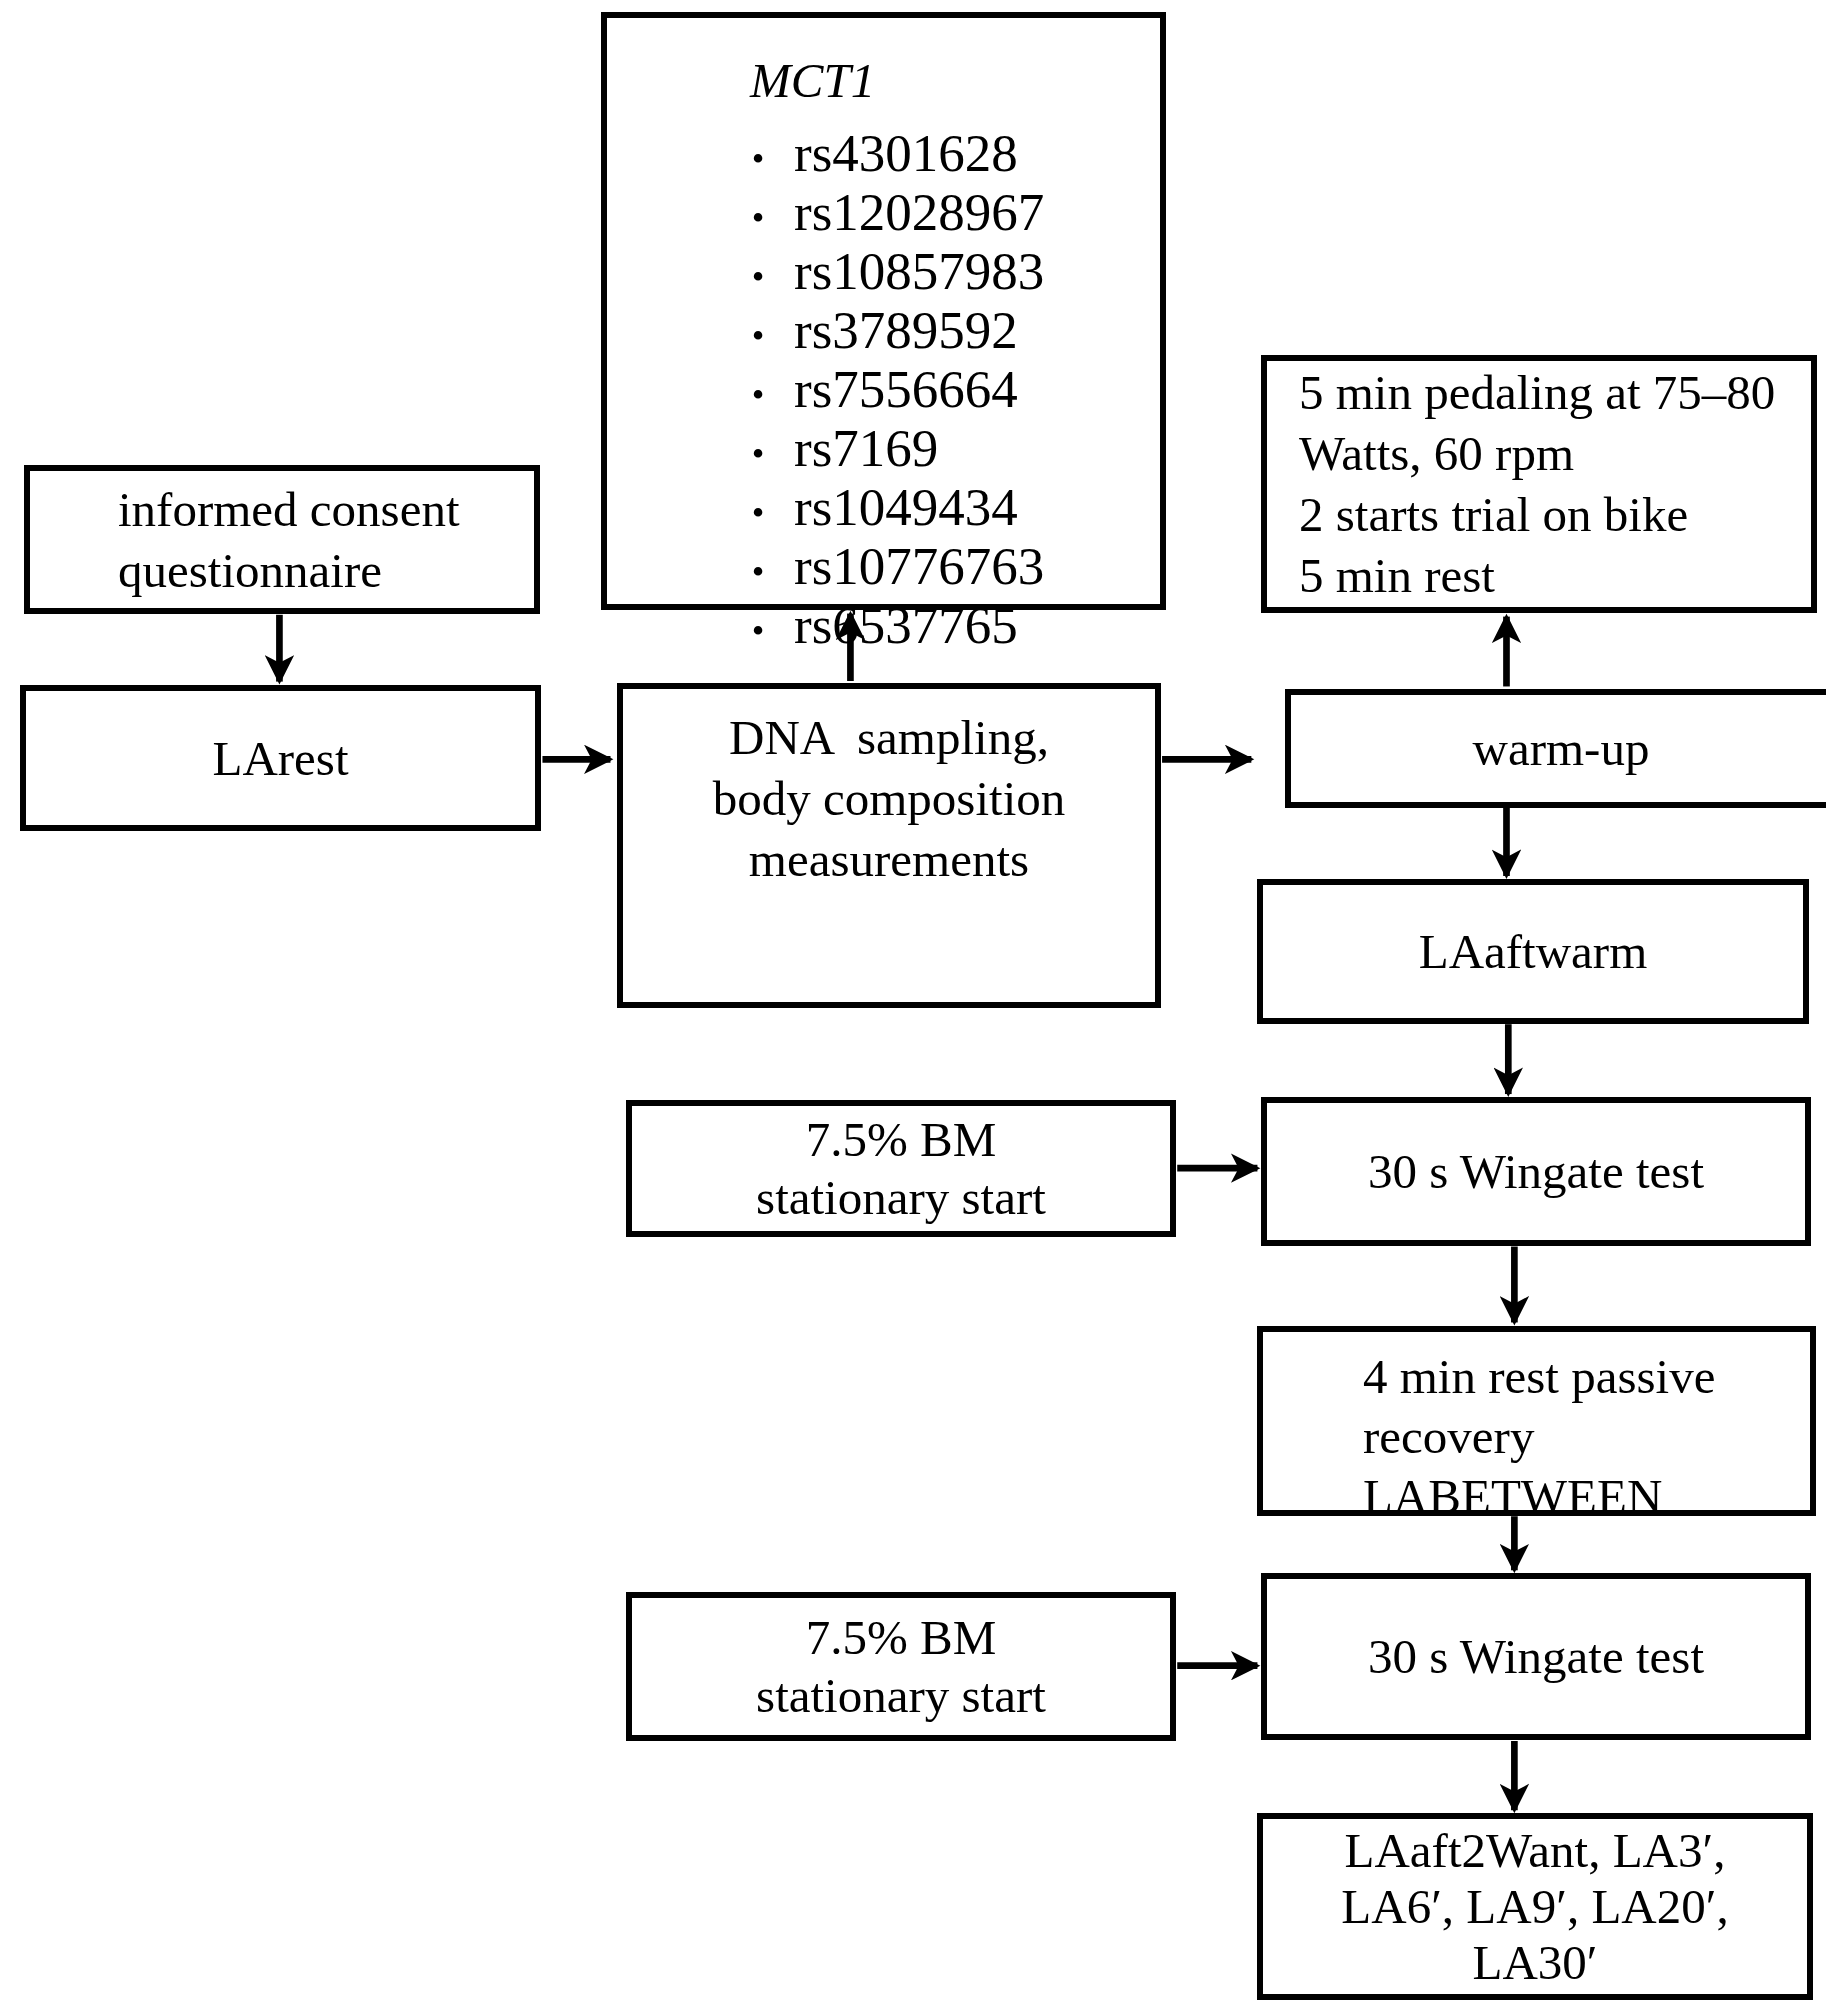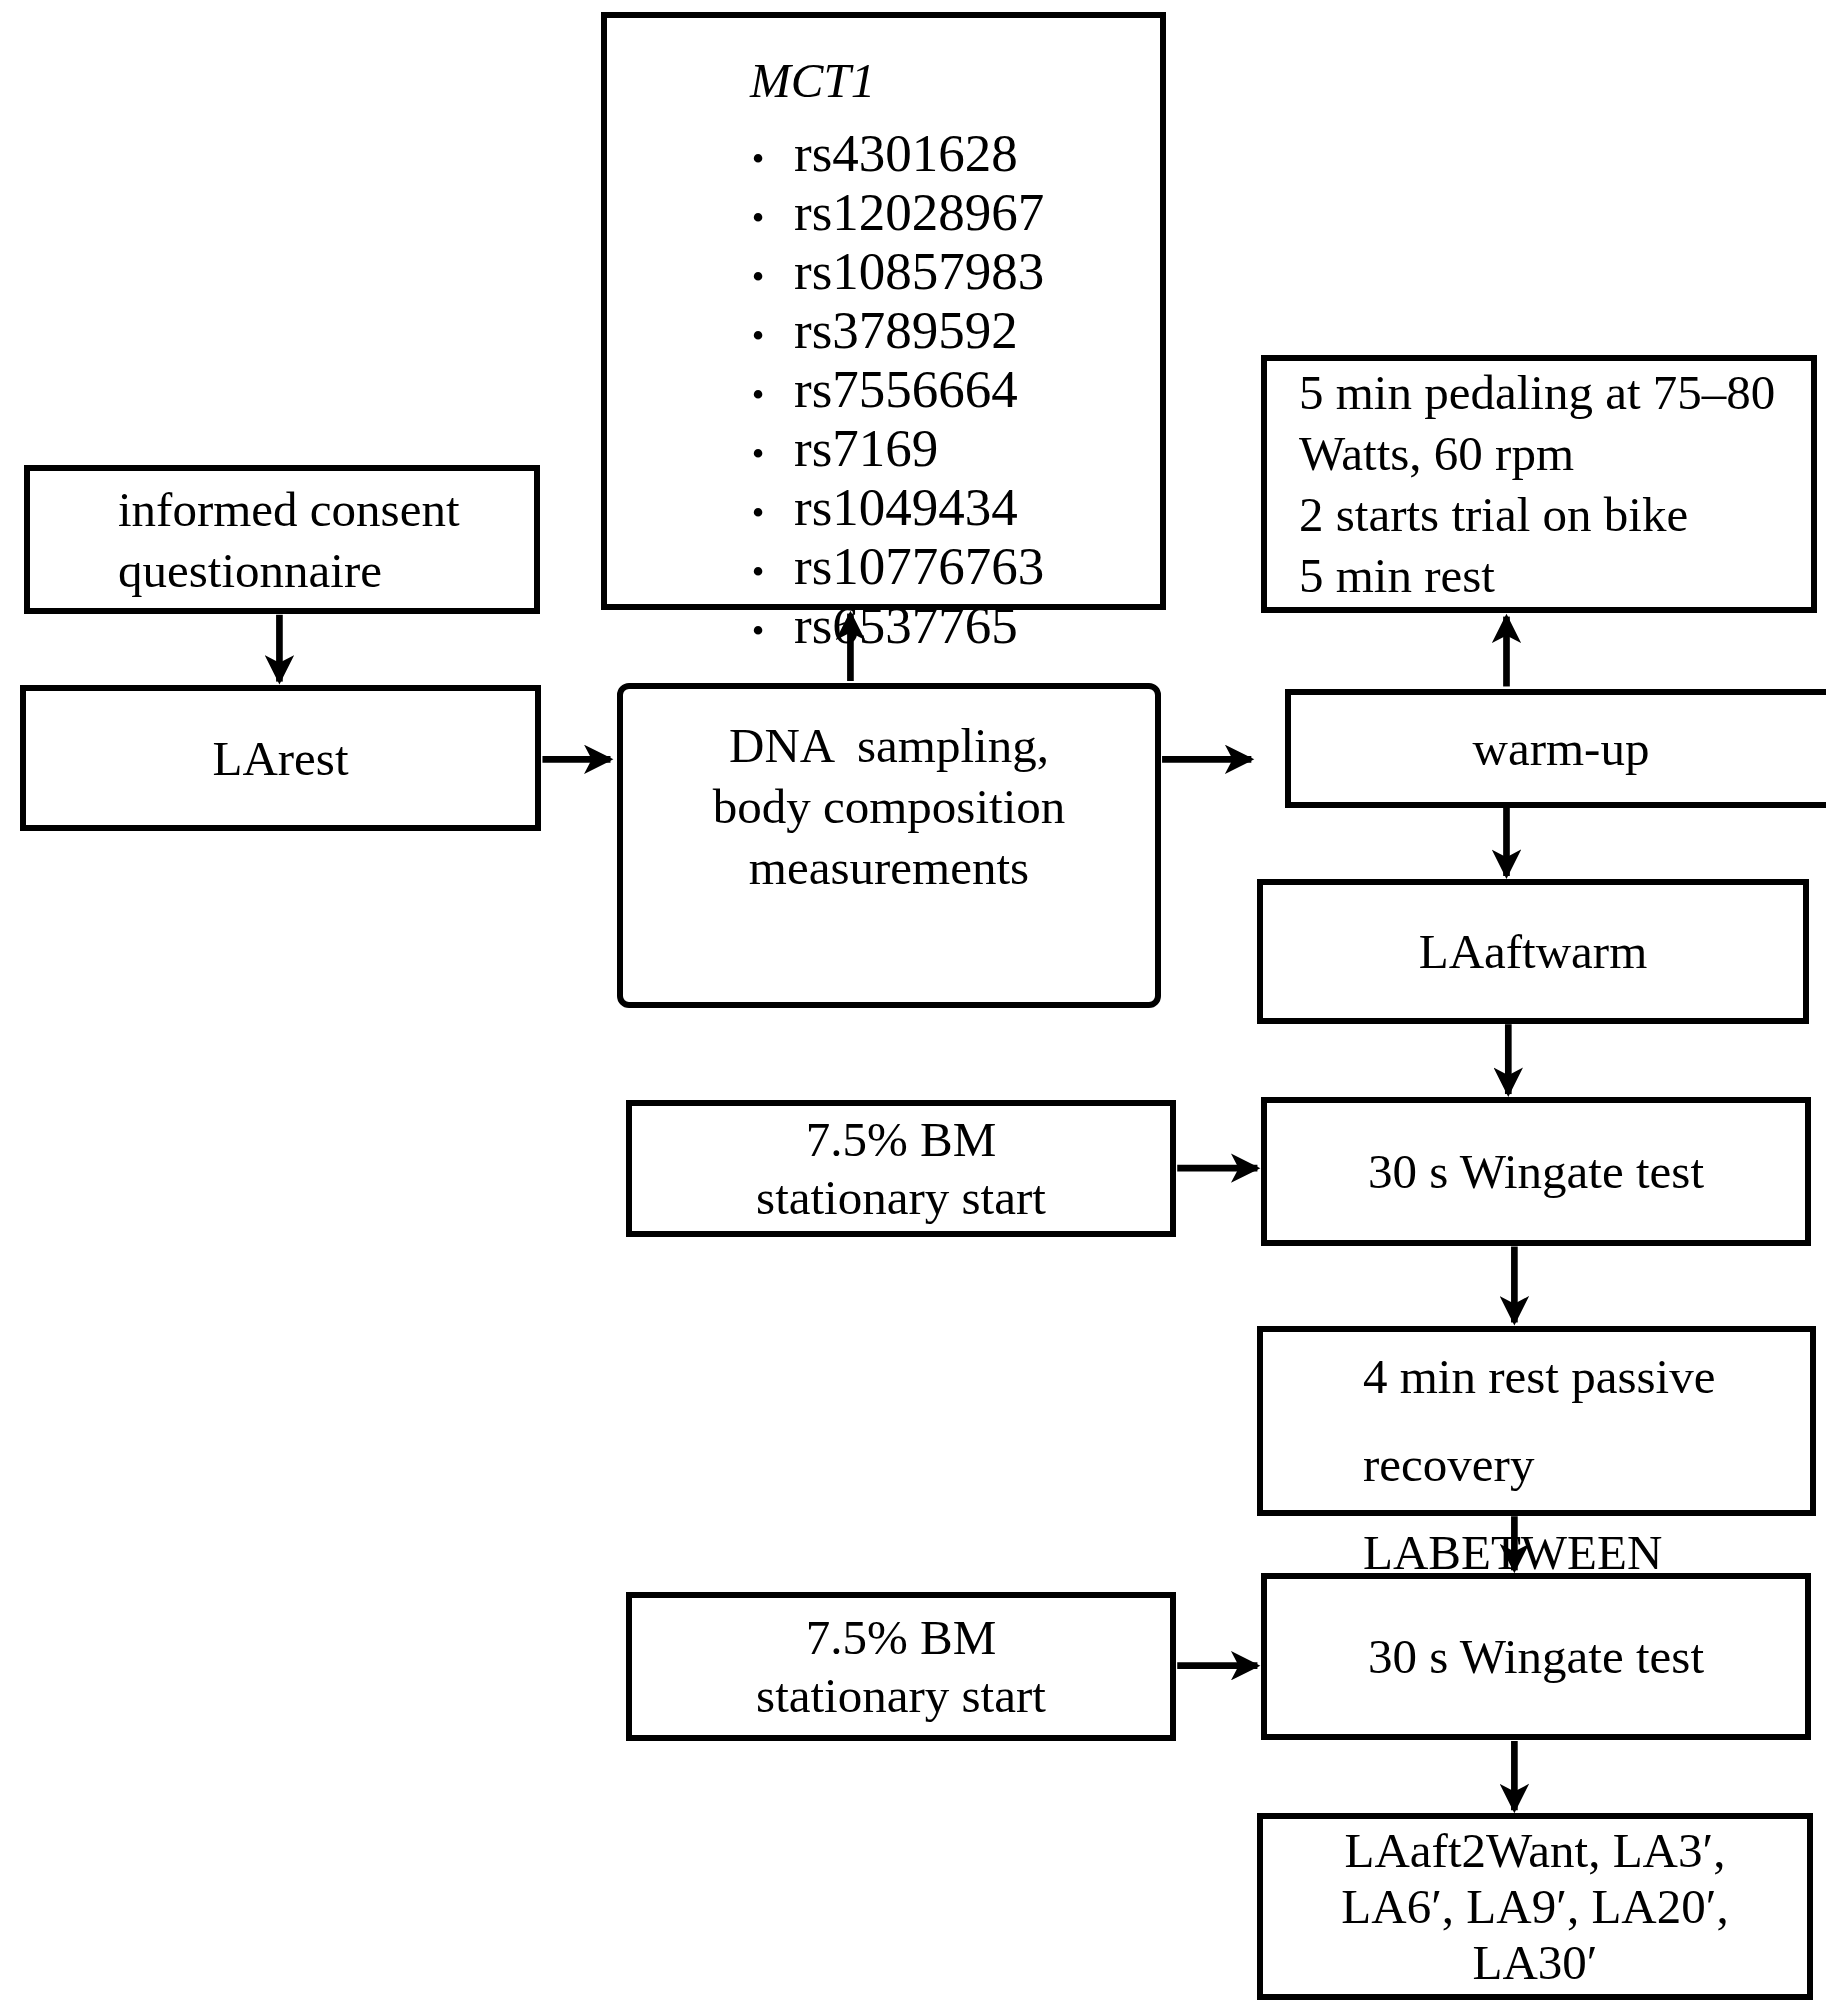--- a/index.html
+++ b/index.html
@@ -24,22 +24,22 @@
   
   #box-mct1{padding:35px 9px 0 0;}
   .mct1-title{font-style:italic;padding-left:143px;line-height:56px;}
   .mct1-list{margin-top:18px;}
   .mct1-row{display:flex;align-items:baseline;line-height:53px;padding-left:115px;}
   .bullet{width:72px;flex:0 0 auto;font-size:36px;}
   .snp{font-size:53px;}
   
   #box-informed{padding-left:88px;}
   #box-pedaling{padding-left:32px;}
-  #box-rest4{padding:14.6px 6px 0 100px;gap:28px;}
-  #box-dna{padding-top:26px;border-radius:12px;}
+  #box-rest4{padding:14.6px 6px 0 100px;}
+  #box-dna{padding-top:18px;}
 </style>
 </head>
 <body>
 
 <div id="canvas">
 
   <svg id="arrows" viewBox="0 0 3006 3317" xmlns="http://www.w3.org/2000/svg">
     <defs>
       <marker id="arrowhead" viewBox="0 0 10 10" refX="9" refY="5" markerWidth="5" markerHeight="4.4" orient="auto-start-reverse" markerUnits="strokeWidth">
         <path d="M 0 0 L 10 5 L 0 10 L 2.6 5 Z" fill="#000000"></path>

